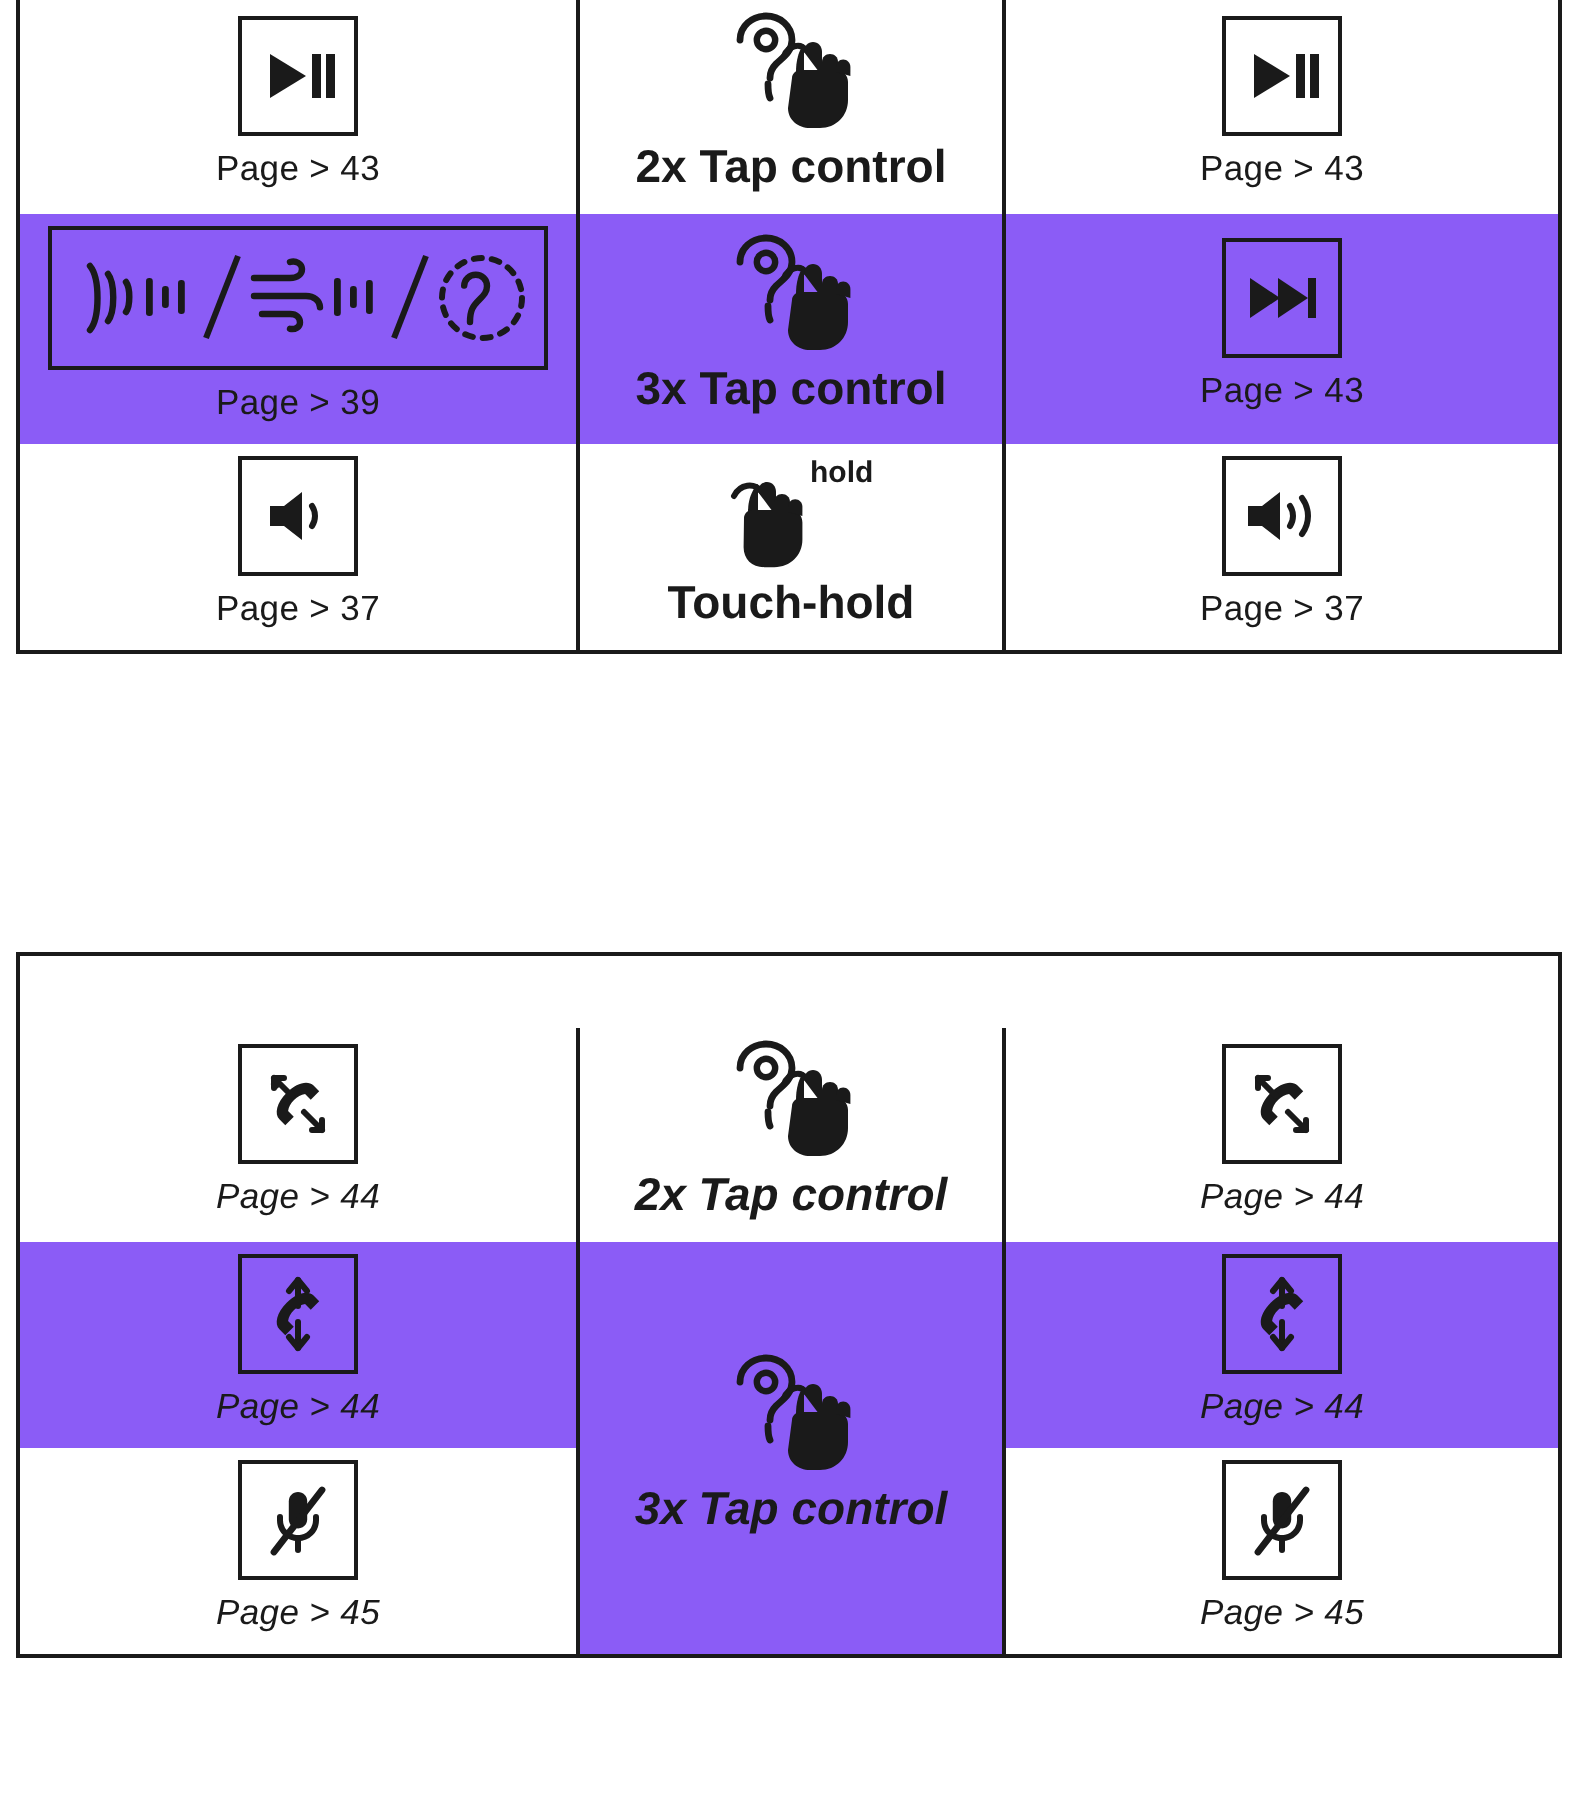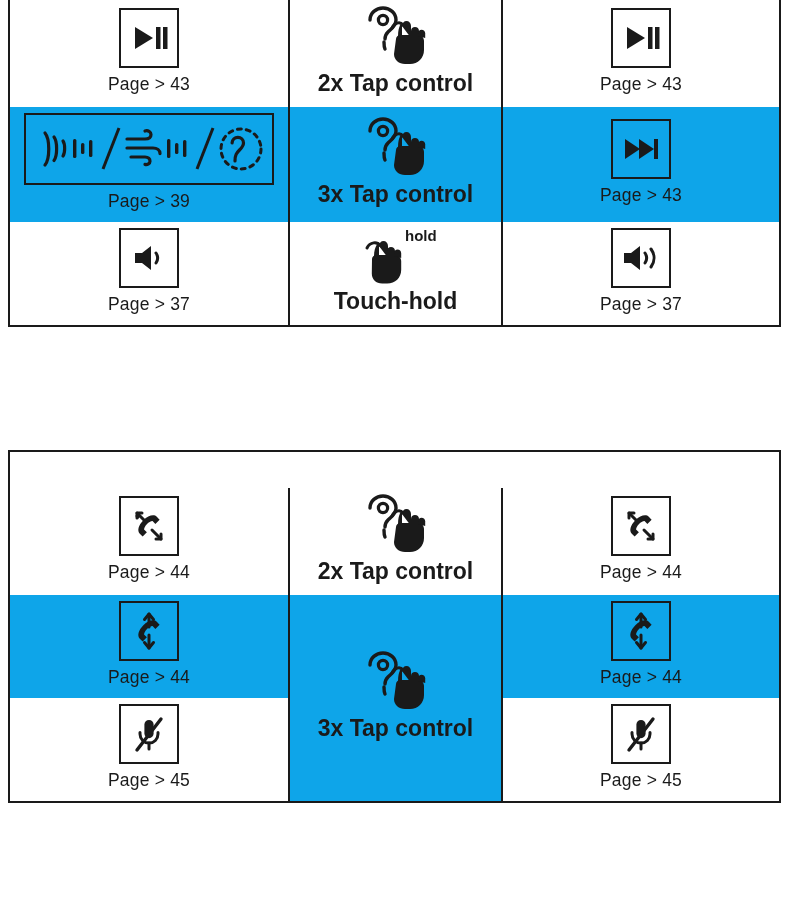--- a/index.html
+++ b/index.html
@@ -27,21 +27,21 @@
     border: 2px solid #1a1a1a;
     background: #ffffff;
   }
   .tbl td {
     border-left: 2px solid #1a1a1a;
     border-right: 2px solid #1a1a1a;
     vertical-align: middle;
     text-align: center;
     padding: 0;
   }
-  .row-shaded td { background: #0ea5e9; }
+  .row-shaded td { background: #8b5cf6; }
   .cellpad {
     padding: 6px 4px 10px 4px;
   }
   .caption {
     font-size: 17.5px;
     font-weight: 400;
     letter-spacing: .2px;
     margin-top: 6px;
     color: #1a1a1a;
     white-space: nowrap;
@@ -84,22 +84,23 @@
   #table-one {
     position: absolute;
     left: 8px;
     top: -2px;
     width: 771px;
   }
   
   #table-two {
     position: absolute;
     left: 8px;
-    top: 450px;
+    top: 476px;
     width: 771px;
+    font-style: italic;
   }
   .header-blank td { height: 36px; }
 </style>
 </head>
 <body>
 
 <div class="page">
 
   <table class="tbl" id="table-one">
     <colgroup>

